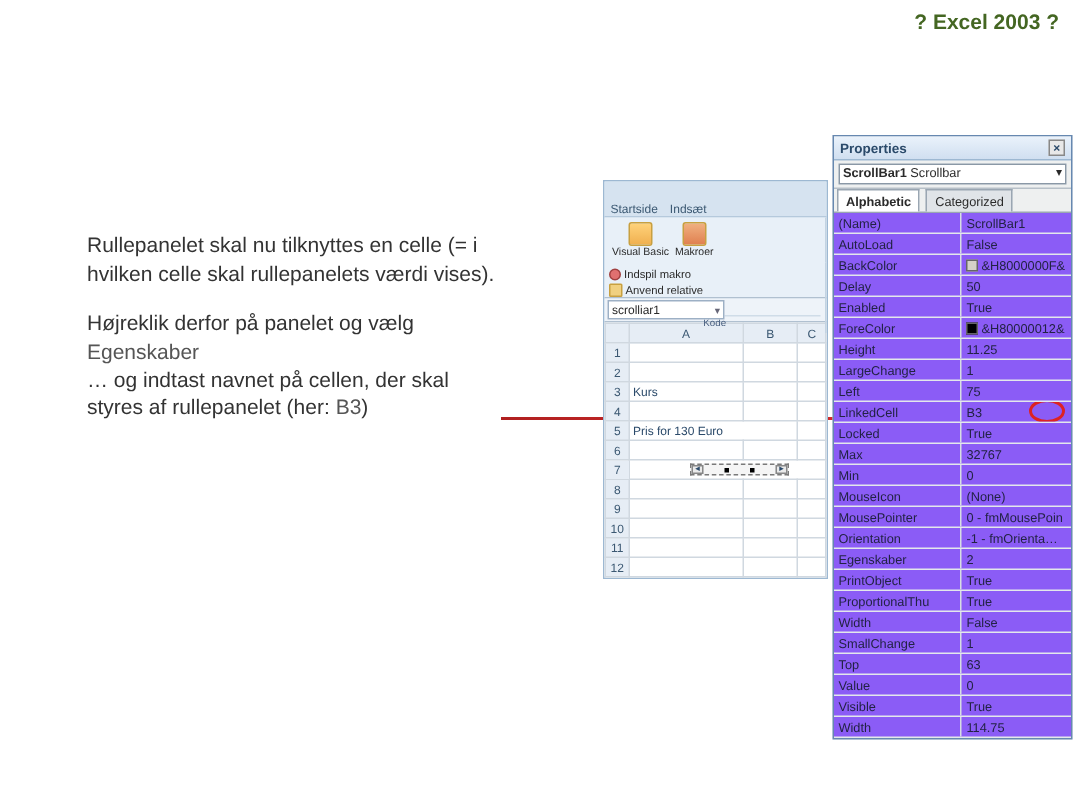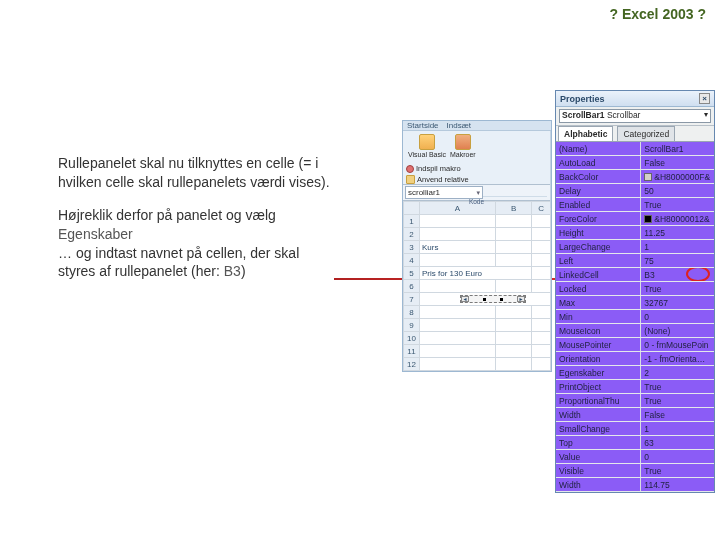--- a/index.html
+++ b/index.html
@@ -40,21 +40,21 @@
     border: 1px solid #9db8d2;
     background: #e8f0f8;
     font-size: 8.5px;
     color: #2a2a2a;
   }
   .ribbon-tabs {
     display: flex;
     background: #d6e3f0;
     border-bottom: 1px solid #b5c9dc;
     font-size: 8px;
-    padding: 0 4px 0 4px;
+    padding: 14px 4px 0 4px;
     gap: 8px;
   }
   .ribbon-tabs span { color: #3b5872; cursor: pointer; }
   .ribbon-body {
     display: flex;
     height: 54px;
     background: #e8f0f8;
     border-bottom: 1px solid #b0c0d0;
     flex-direction: column;
   }

